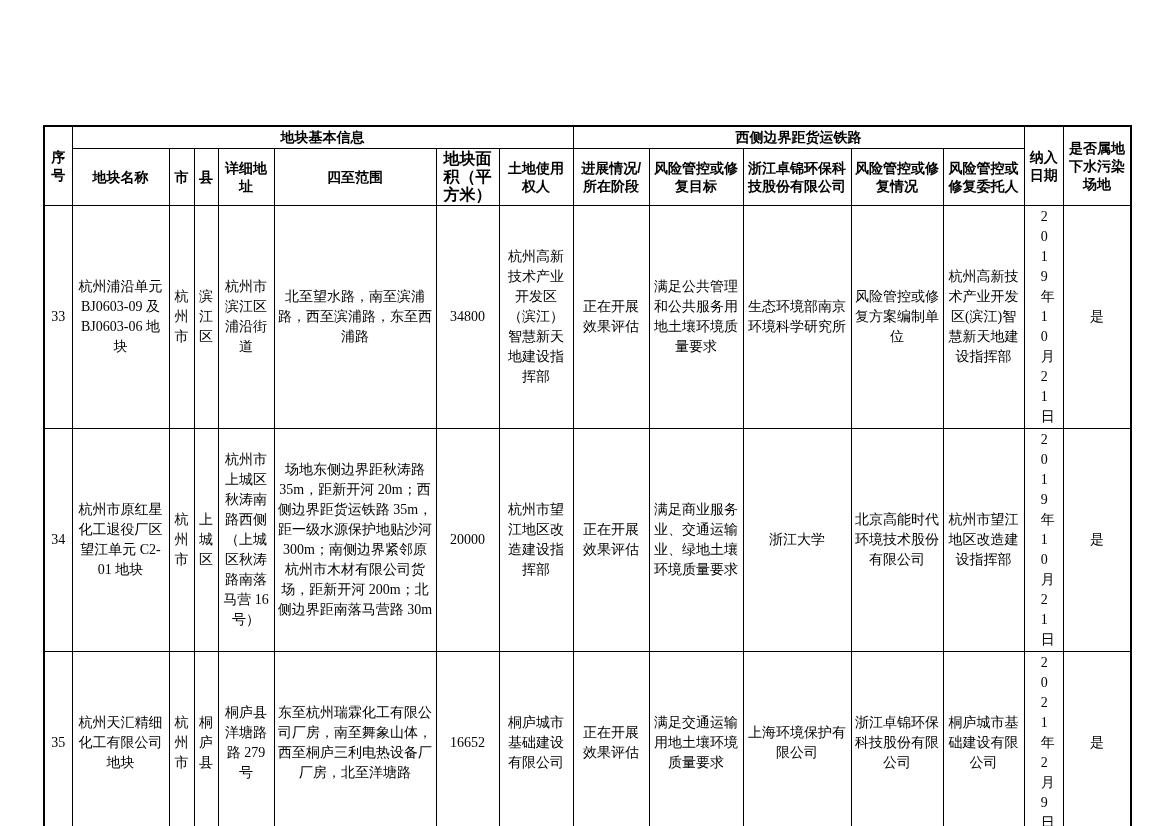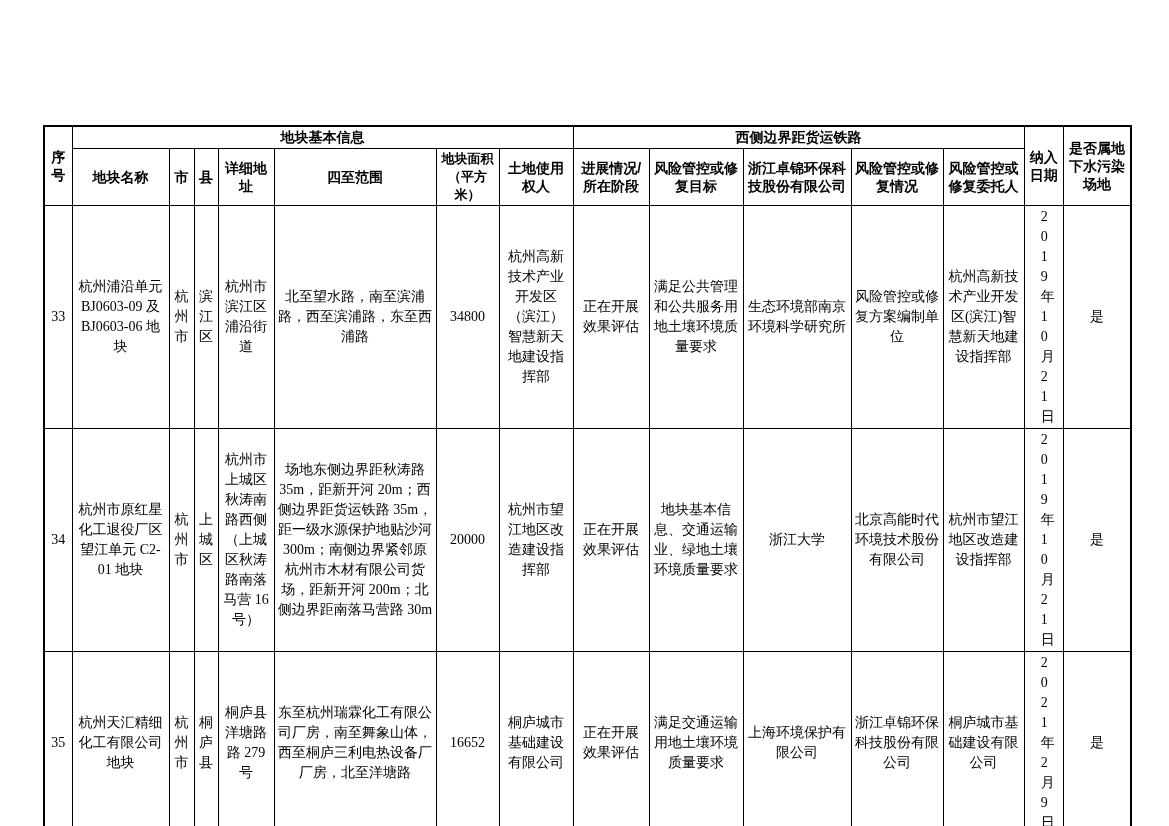--- a/index.html
+++ b/index.html
@@ -38,21 +38,21 @@
     line-height: 18px;
     padding: 1px 2px;
   }
   .parcel-table thead tr.group-row { height: 22px; }
   .parcel-table thead tr.sub-row   { height: 46px; }
   .parcel-table tbody tr.r0 { height: 164px; }
   .parcel-table tbody tr.r1 { height: 211px; }
   .parcel-table tbody tr.r2 { height: 105px; }
   .parcel-table td { font-weight: normal; text-align: center; }
   .parcel-table td.cell-date { word-break: break-all; padding: 1px 16px; }
-  .parcel-table th.th-area { font-size: 13px; }
+  .parcel-table th.th-area { font-size: 16px; }
 </style>
 </head>
 <body>
 
 <div class="page">
   <table class="parcel-table">
     <colgroup>
       <col style="width:28px">
         <col style="width:97px">
         <col style="width:25px">
@@ -113,21 +113,21 @@
       <tr class="r1">
         <td class="cell-no">34</td>
         <td class="cell-name">杭州市原红星化工退役厂区望江单元 C2-01 地块</td>
         <td>杭州市</td>
         <td>上城区</td>
         <td>杭州市上城区秋涛南路西侧（上城区秋涛路南落马营 16 号）</td>
         <td>场地东侧边界距秋涛路 35m，距新开河 20m；西侧边界距货运铁路 35m，距一级水源保护地贴沙河 300m；南侧边界紧邻原杭州市木材有限公司货场，距新开河 200m；北侧边界距南落马营路 30m</td>
         <td>20000</td>
         <td>杭州市望江地区改造建设指挥部</td>
         <td>正在开展效果评估</td>
-        <td>地块基本信息、交通运输业、绿地土壤环境质量要求</td>
+        <td>满足商业服务业、交通运输业、绿地土壤环境质量要求</td>
         <td>浙江大学</td>
         <td>北京高能时代环境技术股份有限公司</td>
         <td>杭州市望江地区改造建设指挥部</td>
         <td class="cell-date">2019年10月21日</td>
         <td>是</td>
       </tr>
       <tr class="r2">
         <td class="cell-no">35</td>
         <td class="cell-name">杭州天汇精细化工有限公司地块</td>
         <td>杭州市</td>

